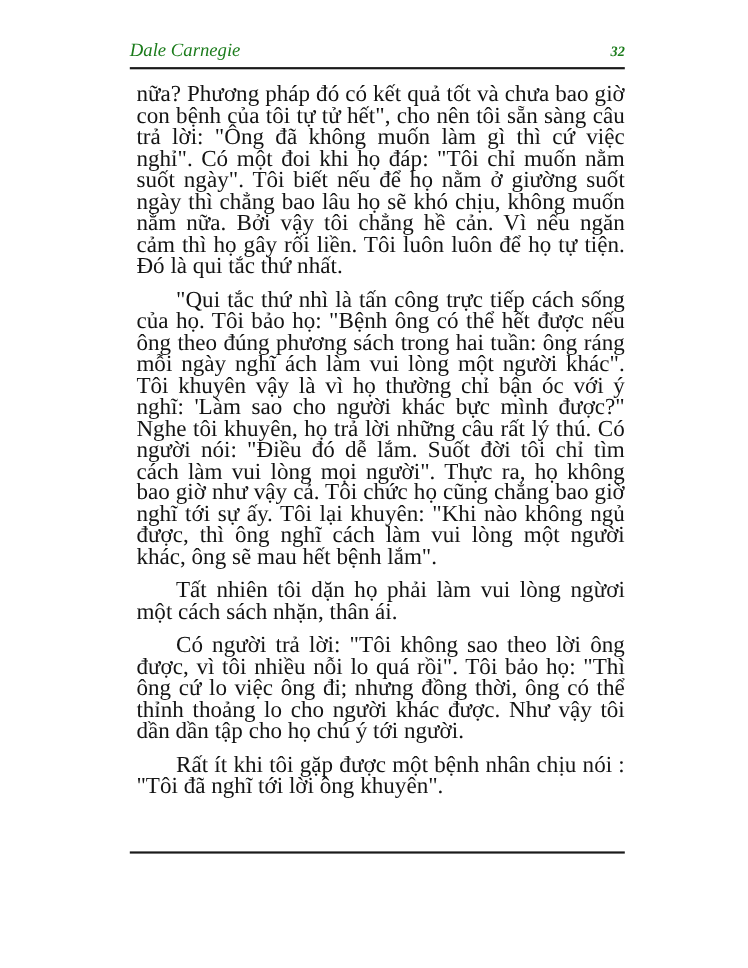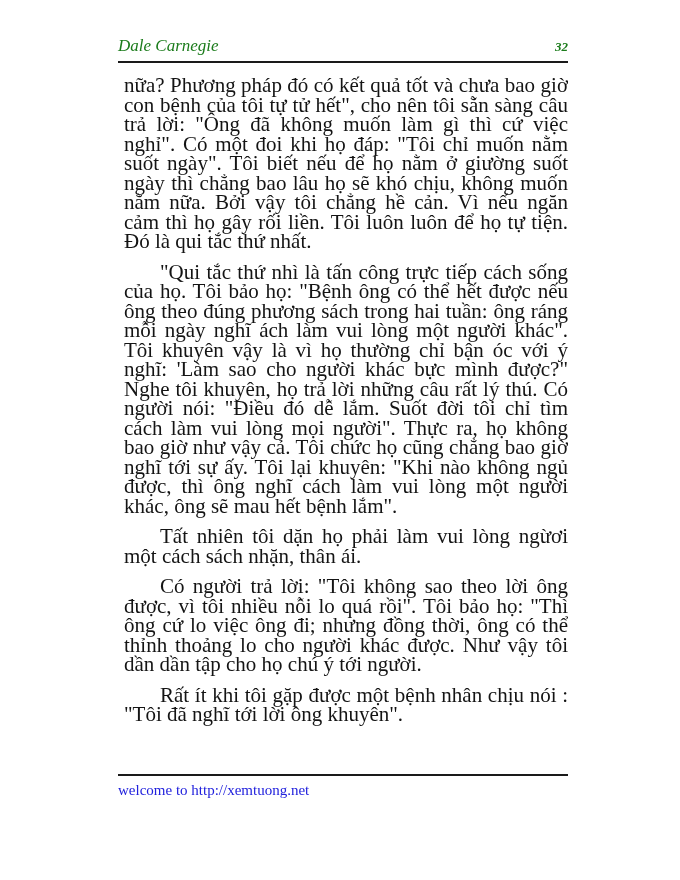--- a/index.html
+++ b/index.html
@@ -95,17 +95,14 @@
   <div class="doc-body">
     <p class="no-indent">nữa? Phương pháp đó có kết quả tốt và chưa bao giờ con bệnh của tôi tự tử hết", cho nên tôi sẵn sàng câu trả lời: "Ông đã không muốn làm gì thì cứ việc nghỉ". Có một đoi khi họ đáp: "Tôi chỉ muốn nằm suốt ngày". Tôi biết nếu để họ nằm ở giường suốt ngày thì chẳng bao lâu họ sẽ khó chịu, không muốn nằm nữa. Bởi vậy tôi chẳng hề cản. Vì nếu ngăn cảm thì họ gây rối liền. Tôi luôn luôn để họ tự tiện. Đó là qui tắc thứ nhất.</p>
     <p>"Qui tắc thứ nhì là tấn công trực tiếp cách sống của họ. Tôi bảo họ: "Bệnh ông có thể hết được nếu ông theo đúng phương sách trong hai tuần: ông ráng mỗi ngày nghĩ ách làm vui lòng một người khác". Tôi khuyên vậy là vì họ thường chỉ bận óc với ý nghĩ: 'Làm sao cho người khác bực mình được?" Nghe tôi khuyên, họ trả lời những câu rất lý thú. Có người nói: "Điều đó dễ lắm. Suốt đời tôi chỉ tìm cách làm vui lòng mọi người". Thực ra, họ không bao giờ như vậy cả. Tôi chức họ cũng chẳng bao giờ nghĩ tới sự ấy. Tôi lại khuyên: "Khi nào không ngủ được, thì ông nghĩ cách làm vui lòng một người khác, ông sẽ mau hết bệnh lắm".</p>
     <p>Tất nhiên tôi dặn họ phải làm vui lòng ngừơi một cách sách nhặn, thân ái.</p>
     <p>Có người trả lời: "Tôi không sao theo lời ông được, vì tôi nhiều nỗi lo quá rồi". Tôi bảo họ: "Thì ông cứ lo việc ông đi; nhưng đồng thời, ông có thể thỉnh thoảng lo cho người khác được. Như vậy tôi dần dần tập cho họ chú ý tới người.</p>
     <p>Rất ít khi tôi gặp được một bệnh nhân chịu nói : "Tôi đã nghĩ tới lời ông khuyên".</p>
   </div>
 
   <div class="footer-rule"></div>
 
-  <div class="footer">
-    <span class="footer-link">welcome to http://xemtuong.net</span>
-  </div>
 
 </div>
 
 </body></html>

